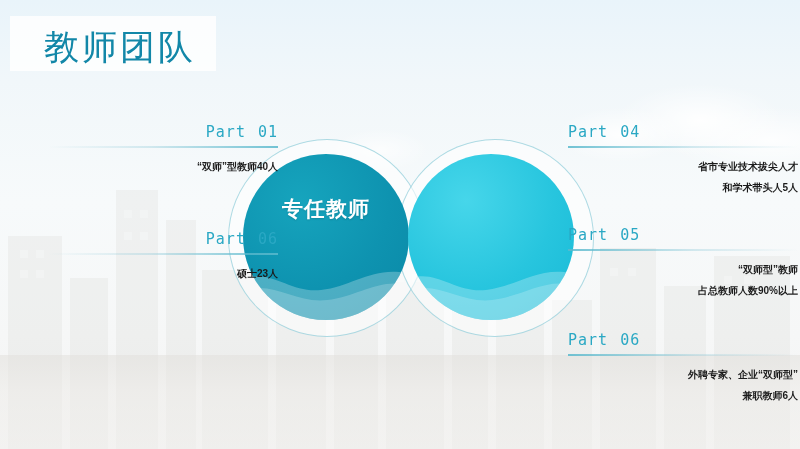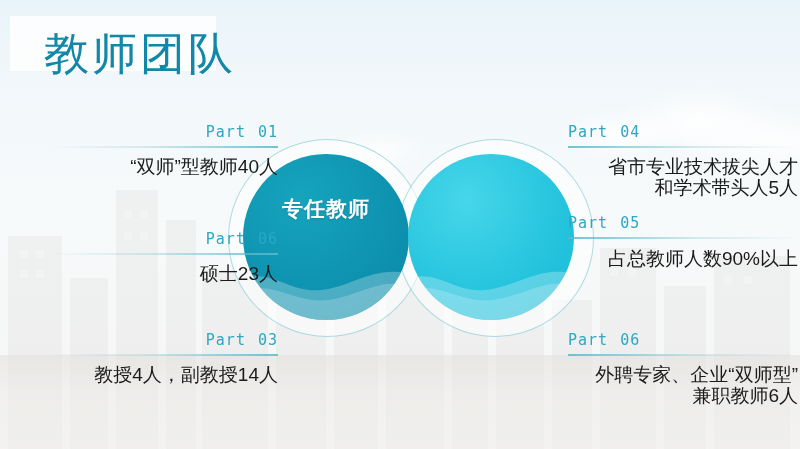--- a/index.html
+++ b/index.html
@@ -49,21 +49,21 @@
   
   .title-plate {
     position: absolute;
     left: 10px; top: 16px;
     width: 206px; height: 55px;
     background: rgba(255,255,255,0.82);
   }
   .title {
     position: absolute;
     left: 44px; top: 24px;
-    font-size: 45px;
+    font-size: 35px;
     letter-spacing: 3px;
     color: #1287a8;
     font-family: "DejaVu Serif", "Liberation Serif", serif;
     font-weight: 400;
     text-shadow: 0 1px 0 rgba(255,255,255,0.7);
     white-space: nowrap;
   }
 
   
   .part {
@@ -89,28 +89,28 @@
     margin-bottom: 8px;
   }
   .part-left .rule {
     background: linear-gradient(90deg, rgba(150,205,220,0) 0%, rgba(140,200,215,0.35) 45%, rgba(90,185,205,0.85) 100%);
   }
   .part-right .rule {
     background: linear-gradient(90deg, rgba(90,185,205,0.85) 0%, rgba(140,200,215,0.35) 55%, rgba(150,205,220,0) 100%);
   }
 
   .part-line {
-    font-size: 19px;
+    font-size: 10px;
     line-height: 21px;
     color: #1b1b1b;
-    font-weight: 400;
+    font-weight: 700;
     white-space: nowrap;
     text-align: right;
   }
-  .part-line.indent { padding-left: 28px; margin-top: 9px; }
+  .part-line.indent { padding-left: 28px; }
 
   
   .circles { position: absolute; left: 0; top: 0; width: 765px; height: 449px; pointer-events: none; }
 
   .ring {
     position: absolute;
     border-radius: 50%;
     border: 1px solid rgba(110,190,205,0.55);
     background: rgba(255,255,255,0.55);
   }
@@ -231,42 +231,36 @@
   </div>
 
   <div class="part part-left" style="top:212px">
     <div class="part-head">
       <span>Part</span><span class="num">06</span>
     </div>
     <div class="rule"></div>
     <div class="part-line">硕士23人</div>
   </div>
 
-  <div class="part part-left" style="top:313px">
-    <div class="part-head">
-      <span>Part</span><span class="num">03</span>
-    </div>
-    <div class="rule"></div>
-    <div class="part-line">教授4人，副教授14人</div>
-  </div>
 
   <div class="part part-right" style="top:105px">
     <div class="part-head">
       <span>Part</span><span class="num">04</span>
     </div>
     <div class="rule"></div>
     <div class="part-line">省市专业技术拔尖人才</div>
     <div class="part-line">和学术带头人5人</div>
   </div>
 
-  <div class="part part-right" style="top:196px">
+  <div class="part part-right" style="top:208px">
     <div class="part-head">
       <span>Part</span><span class="num">05</span>
     </div>
     <div class="rule"></div>
+    <div class="part-line">“双师型”教师</div>
     <div class="part-line indent">占总教师人数90%以上</div>
   </div>
 
   <div class="part part-right" style="top:313px">
     <div class="part-head">
       <span>Part</span><span class="num">06</span>
     </div>
     <div class="rule"></div>
     <div class="part-line">外聘专家、企业“双师型”</div>
     <div class="part-line">兼职教师6人</div>

